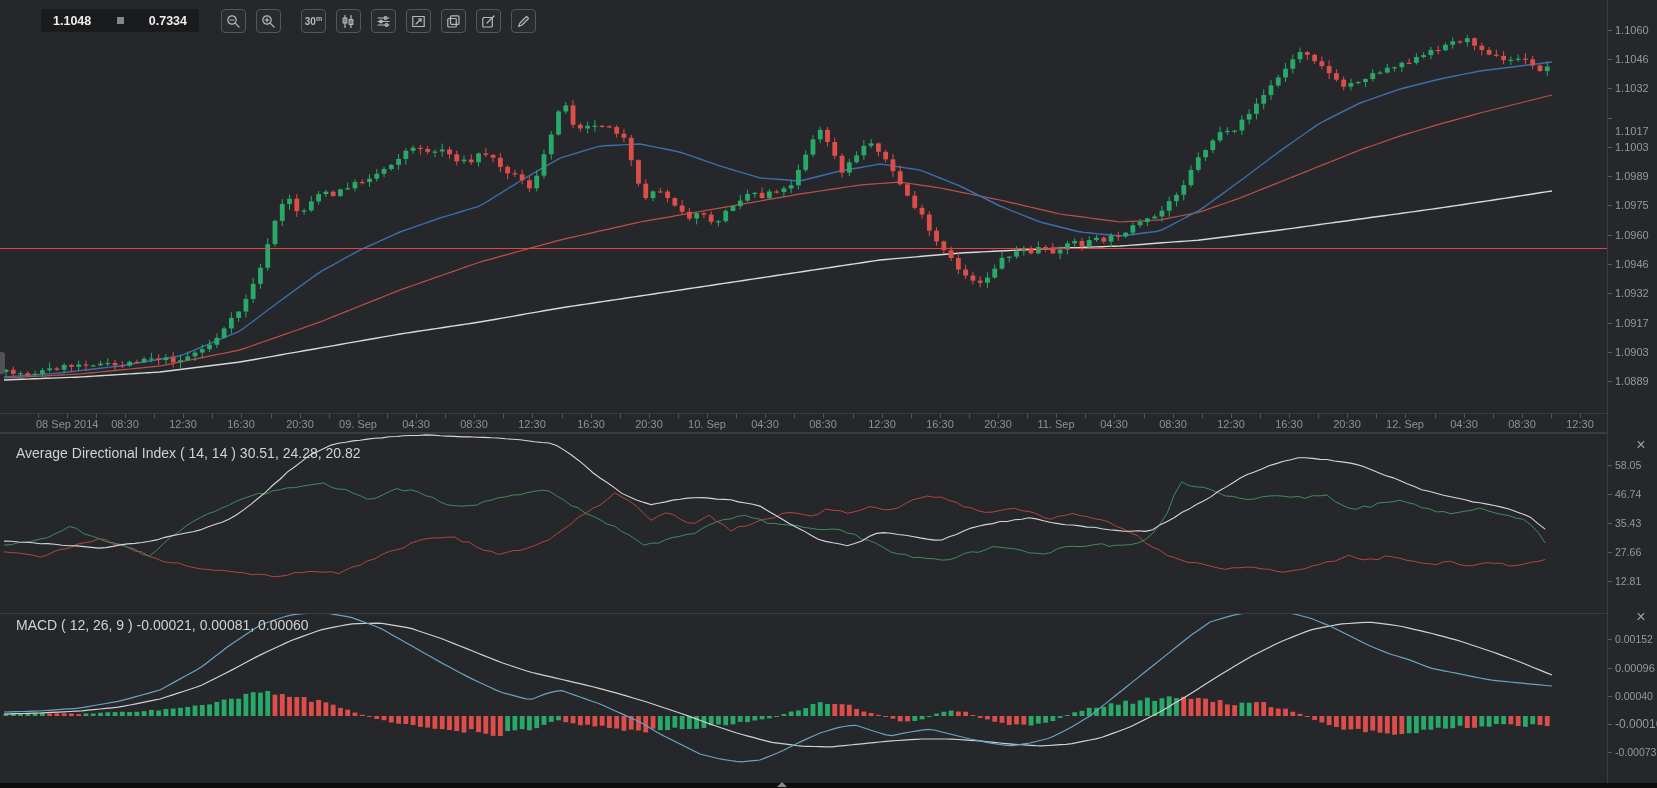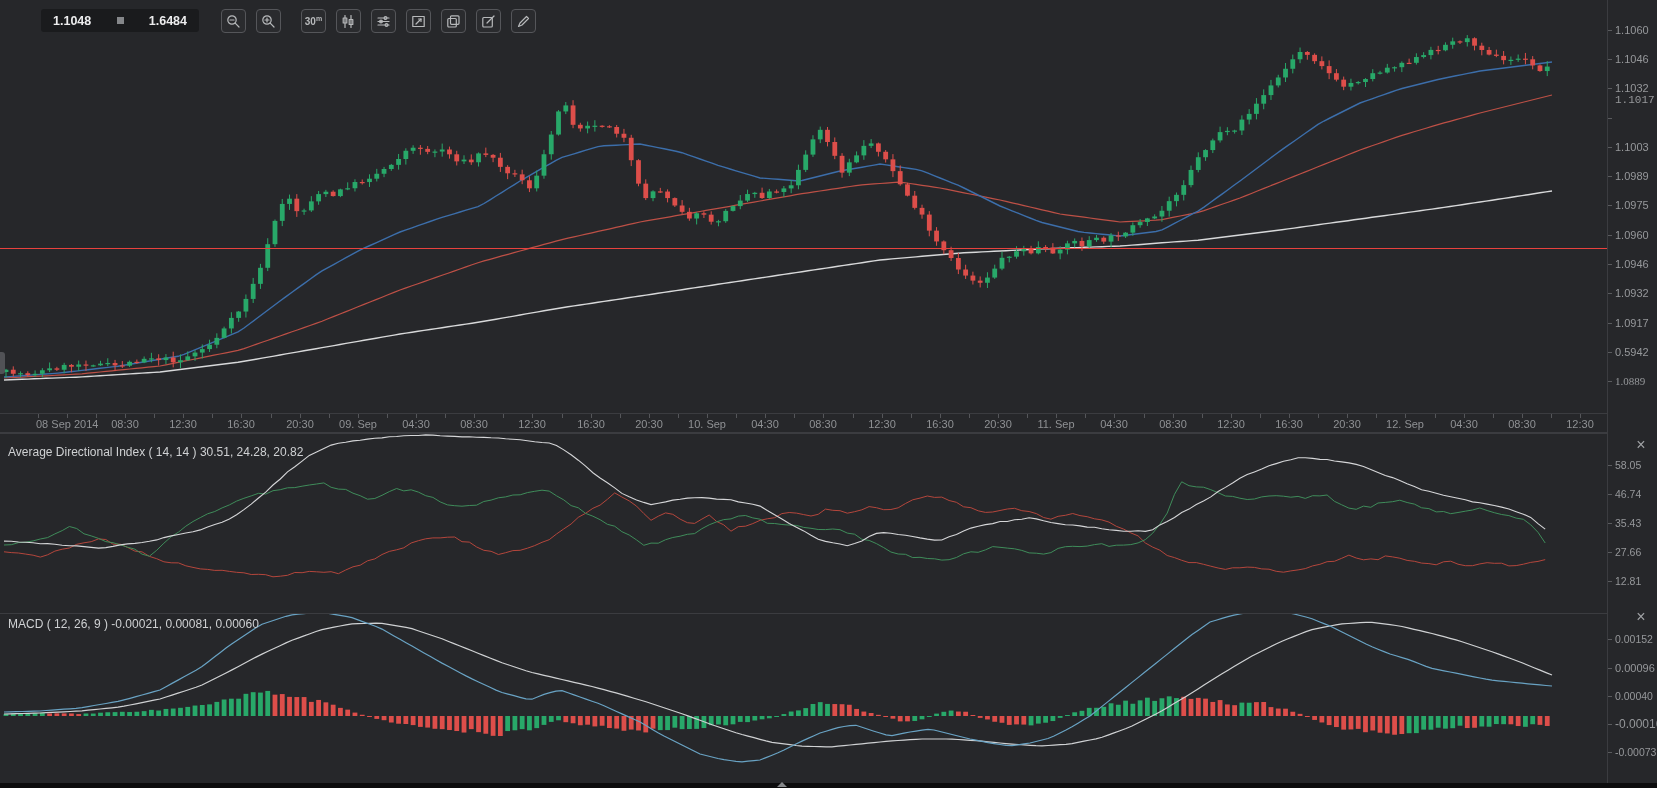--- a/index.html
+++ b/index.html
@@ -10,21 +10,21 @@
   .vdivider{position:absolute;top:0;left:1607px;width:1px;height:783px;background:#3b3c40;}
   .axis-col{position:absolute;left:1608px;top:0;width:49px;height:783px;background:#26272a;}
   .tick-label{position:absolute;left:7px;color:#96989b;font-size:11px;line-height:14px;white-space:nowrap;}
   .htick{position:absolute;left:0px;width:4px;height:1px;background:#5a5b5e;}
   .price-line{position:absolute;left:0;top:248px;width:1608px;height:1px;background:#e8423e;}
   .time-band{position:absolute;left:0;top:413px;width:1608px;height:20px;border-top:1px solid #3b3c40;
        border-bottom:1px solid #3b3c40;box-sizing:border-box;}
   .time-label{position:absolute;top:4px;color:#8f9194;font-size:11px;transform:translateX(-50%);white-space:nowrap;}
   .time-label.first{transform:none;}
   .vtick{position:absolute;top:0;width:1px;height:4px;background:#55565a;}
-  .panel-title{position:absolute;left:8px;color:#cfd1d3;font-size:12px;z-index:5;}
+  .panel-title{position:absolute;left:16px;color:#cfd1d3;font-size:14px;z-index:5;}
   .close-btn{position:absolute;left:1632px;width:18px;height:18px;color:#9fa1a4;font-size:16px;
        line-height:16px;text-align:center;cursor:pointer;z-index:6;}
   .toolbar{position:absolute;left:8px;top:0;width:100%;height:42px;z-index:10;text-align:right;}
   .quote-pill{position:absolute;left:33px;top:9px;width:158px;height:23px;background:#1a1b1d;border-radius:3px;
        display:flex;align-items:center;color:#ededee;font-size:12.5px;font-weight:bold;}
   .quote-pill .bid{margin-left:12px;}
   .quote-pill .ask{margin-left:auto;margin-right:12px;}
   .spread-sq{width:7px;height:7px;background:#85878a;position:absolute;left:76px;top:8px;}
   .tb-btn{position:absolute;top:9px;width:25px;height:24px;border:1px solid #55565a;border-radius:4px;
        background:#2a2b2e;box-sizing:border-box;display:flex;align-items:center;justify-content:center;cursor:pointer;}
@@ -710,21 +710,21 @@
         </g>
         <polyline points="4.0,714.0 10.0,713.8 16.0,713.7 22.0,713.5 28.0,713.3 34.0,713.2 40.0,713.0 46.0,712.7 52.0,712.4 58.0,712.1 64.0,711.8 70.0,711.5 76.0,711.2 82.0,710.8 88.0,710.2 94.0,709.6 100.0,709.0 106.0,708.4 112.0,707.8 118.0,707.2 124.0,706.2 130.0,705.0 136.0,703.8 142.0,702.6 148.0,701.4 154.0,700.2 160.0,699.0 166.0,697.0 172.0,695.1 178.0,693.1 184.0,691.2 190.0,689.3 196.0,687.3 202.0,685.0 208.0,682.0 214.0,679.0 220.0,676.0 226.0,673.0 232.0,669.9 238.0,666.7 244.0,663.5 250.0,660.3 256.0,657.1 262.0,654.1 268.0,651.3 274.0,648.5 280.0,645.7 286.0,642.9 292.0,640.3 298.0,638.1 304.0,635.9 310.0,633.7 316.0,631.5 322.0,629.6 328.0,628.4 334.0,627.2 340.0,626.0 346.0,624.8 352.0,623.9 358.0,623.7 364.0,623.5 370.0,623.3 376.0,623.1 382.0,623.3 388.0,624.3 394.0,625.3 400.0,626.3 406.0,627.3 412.0,628.7 418.0,630.7 424.0,632.7 430.0,634.7 436.0,636.7 442.0,638.8 448.0,641.2 454.0,643.6 460.0,646.0 466.0,648.4 472.0,650.8 478.0,653.2 484.0,655.6 490.0,658.0 496.0,660.4 502.0,662.7 508.0,664.7 514.0,666.7 520.0,668.7 526.0,670.7 532.0,672.5 538.0,673.9 544.0,675.3 550.0,676.7 556.0,678.1 562.0,679.5 568.0,680.9 574.0,682.3 580.0,683.7 586.0,685.1 592.0,686.5 598.0,688.1 604.0,689.7 610.0,691.3 616.0,692.9 622.0,694.6 628.0,696.4 634.0,698.2 640.0,700.0 646.0,701.8 652.0,703.7 658.0,705.7 664.0,707.7 670.0,709.7 676.0,711.7 682.0,713.7 688.0,715.9 694.0,718.1 700.0,720.3 706.0,722.5 712.0,724.7 718.0,726.7 724.0,728.7 730.0,730.7 736.0,732.7 742.0,734.5 748.0,736.1 754.0,737.7 760.0,739.3 766.0,740.9 772.0,742.3 778.0,743.1 784.0,743.9 790.0,744.7 796.0,745.5 802.0,746.1 808.0,746.3 814.0,746.5 820.0,746.7 826.0,746.9 832.0,746.8 838.0,746.2 844.0,745.6 850.0,745.0 856.0,744.4 862.0,743.8 868.0,743.2 874.0,742.6 880.0,742.0 886.0,741.4 892.0,740.9 898.0,740.5 904.0,740.1 910.0,739.7 916.0,739.3 922.0,739.0 928.0,739.0 934.0,739.0 940.0,739.0 946.0,739.0 952.0,739.1 958.0,739.5 964.0,739.9 970.0,740.3 976.0,740.7 982.0,741.2 988.0,741.8 994.0,742.4 1000.0,743.0 1006.0,743.6 1012.0,744.1 1018.0,744.5 1024.0,744.9 1030.0,745.3 1036.0,745.7 1042.0,745.9 1048.0,745.5 1054.0,745.1 1060.0,744.7 1066.0,744.3 1072.0,743.6 1078.0,742.4 1084.0,741.2 1090.0,740.0 1096.0,738.8 1102.0,737.3 1108.0,735.1 1114.0,732.9 1120.0,730.7 1126.0,728.5 1132.0,726.0 1138.0,723.0 1144.0,720.0 1150.0,717.0 1156.0,714.0 1162.0,710.8 1168.0,707.2 1174.0,703.6 1180.0,700.0 1186.0,696.4 1192.0,692.7 1198.0,688.9 1204.0,685.1 1210.0,681.3 1216.0,677.5 1222.0,673.8 1228.0,670.2 1234.0,666.6 1240.0,663.0 1246.0,659.4 1252.0,656.0 1258.0,653.0 1264.0,650.0 1270.0,647.0 1276.0,644.0 1282.0,641.2 1288.0,638.8 1294.0,636.4 1300.0,634.0 1306.0,631.6 1312.0,629.6 1318.0,628.4 1324.0,627.2 1330.0,626.0 1336.0,624.8 1342.0,623.9 1348.0,623.5 1354.0,623.1 1360.0,622.7 1366.0,622.3 1372.0,622.3 1378.0,623.1 1384.0,623.9 1390.0,624.7 1396.0,625.5 1402.0,626.5 1408.0,627.9 1414.0,629.3 1420.0,630.7 1426.0,632.1 1432.0,633.5 1438.0,635.1 1444.0,636.7 1450.0,638.3 1456.0,639.9 1462.0,641.7 1468.0,643.7 1474.0,645.7 1480.0,647.7 1486.0,649.7 1492.0,651.7 1498.0,653.9 1504.0,656.1 1510.0,658.3 1516.0,660.5 1522.0,662.8 1528.0,665.3 1534.0,667.7 1540.0,670.1 1546.0,672.6 1552.0,675.0" fill="none" stroke="#cfd1d3" stroke-width="1.2"></polyline>
         <polyline points="4.0,712.0 10.0,711.8 16.0,711.7 22.0,711.5 28.0,711.3 34.0,711.2 40.0,711.0 46.0,710.5 52.0,710.1 58.0,709.6 64.0,709.2 70.0,708.8 76.0,708.3 82.0,707.6 88.0,706.6 94.0,705.5 100.0,704.5 106.0,703.5 112.0,702.4 118.0,701.4 124.0,699.9 130.0,698.3 136.0,696.6 142.0,695.0 148.0,693.3 154.0,691.6 160.0,690.0 166.0,686.7 172.0,683.4 178.0,680.1 184.0,676.8 190.0,673.5 196.0,670.2 202.0,666.5 208.0,661.9 214.0,657.3 220.0,652.7 226.0,648.1 232.0,643.7 238.0,639.7 244.0,635.7 250.0,631.7 256.0,627.7 262.0,624.3 268.0,622.3 274.0,620.3 280.0,618.3 286.0,616.3 292.0,614.8 298.0,614.2 304.0,613.6 310.0,613.0 316.0,612.4 322.0,612.3 328.0,613.3 334.0,614.3 340.0,615.3 346.0,616.3 352.0,617.7 358.0,619.9 364.0,622.1 370.0,624.3 376.0,626.5 382.0,629.1 388.0,632.5 394.0,635.9 400.0,639.3 406.0,642.7 412.0,646.1 418.0,649.5 424.0,652.9 430.0,656.3 436.0,659.7 442.0,663.1 448.0,666.3 454.0,669.5 460.0,672.7 466.0,675.9 472.0,678.9 478.0,681.7 484.0,684.5 490.0,687.3 496.0,690.1 502.0,692.5 508.0,694.1 514.0,695.7 520.0,697.3 526.0,698.9 532.0,699.2 538.0,696.8 544.0,694.4 550.0,692.7 556.0,691.1 562.0,690.7 568.0,692.8 574.0,694.9 580.0,697.0 586.0,699.1 592.0,701.2 598.0,703.3 604.0,705.8 610.0,708.5 616.0,711.2 622.0,713.9 628.0,716.6 634.0,719.3 640.0,722.0 646.0,725.6 652.0,729.2 658.0,732.8 664.0,736.0 670.0,739.0 676.0,742.0 682.0,745.0 688.0,748.0 694.0,751.0 700.0,754.0 706.0,755.5 712.0,757.0 718.0,758.5 724.0,759.6 730.0,760.5 736.0,761.4 742.0,761.8 748.0,761.2 754.0,760.6 760.0,760.0 766.0,757.6 772.0,755.2 778.0,752.8 784.0,750.0 790.0,747.0 796.0,744.0 802.0,741.1 808.0,738.4 814.0,735.7 820.0,733.0 826.0,731.2 832.0,729.4 838.0,727.6 844.0,726.5 850.0,725.7 856.0,725.3 862.0,727.3 868.0,729.3 874.0,731.2 880.0,733.0 886.0,734.8 892.0,735.6 898.0,734.4 904.0,733.2 910.0,732.0 916.0,731.1 922.0,730.2 928.0,729.3 934.0,730.0 940.0,731.5 946.0,733.0 952.0,734.5 958.0,736.0 964.0,737.5 970.0,739.0 976.0,740.2 982.0,741.4 988.0,742.6 994.0,743.6 1000.0,744.5 1006.0,745.4 1012.0,745.7 1018.0,744.8 1024.0,743.9 1030.0,743.0 1036.0,741.5 1042.0,740.0 1048.0,738.5 1054.0,736.0 1060.0,733.0 1066.0,730.0 1072.0,726.8 1078.0,723.2 1084.0,719.6 1090.0,716.0 1096.0,711.2 1102.0,706.4 1108.0,701.6 1114.0,696.8 1120.0,692.0 1126.0,687.2 1132.0,682.4 1138.0,677.6 1144.0,672.8 1150.0,668.0 1156.0,663.2 1162.0,658.4 1168.0,653.6 1174.0,648.8 1180.0,644.0 1186.0,639.2 1192.0,634.6 1198.0,630.4 1204.0,626.2 1210.0,622.0 1216.0,620.2 1222.0,618.4 1228.0,616.6 1234.0,615.2 1240.0,614.0 1246.0,612.8 1252.0,611.8 1258.0,611.2 1264.0,610.6 1270.0,610.0 1276.0,610.9 1282.0,611.8 1288.0,612.7 1294.0,614.0 1300.0,615.5 1306.0,617.0 1312.0,618.8 1318.0,621.2 1324.0,623.6 1330.0,626.0 1336.0,629.0 1342.0,632.0 1348.0,635.0 1354.0,638.0 1360.0,641.0 1366.0,644.0 1372.0,646.8 1378.0,649.2 1384.0,651.6 1390.0,654.0 1396.0,655.8 1402.0,657.6 1408.0,659.4 1414.0,661.6 1420.0,664.0 1426.0,666.4 1432.0,668.4 1438.0,669.6 1444.0,670.8 1450.0,672.0 1456.0,673.2 1462.0,674.4 1468.0,675.6 1474.0,676.8 1480.0,678.0 1486.0,679.2 1492.0,680.2 1498.0,680.8 1504.0,681.4 1510.0,682.0 1516.0,682.6 1522.0,683.2 1528.0,683.8 1534.0,684.4 1540.0,684.9 1546.0,685.5 1552.0,686.0" fill="none" stroke="#69a3c4" stroke-width="1.2"></polyline>
       </g>
     </svg>
 
   <div class="toolbar">
     <div class="quote-pill">
       <span class="bid">1.1048</span>
       <span class="spread-sq"></span>
-      <span class="ask">1.6484</span>
+      <span class="ask">0.7334</span>
     </div>
     <div class="tb-btn" style="left:213px">
       <svg width="15" height="15">
         <circle cx="6" cy="6" r="4.2"></circle>
           <line x1="9.2" y1="9.2" x2="13" y2="13"></line>
           <line x1="4" y1="6" x2="8" y2="6"></line>
       </svg>
     </div>
     <div class="tb-btn" style="left:248px">
       <svg width="15" height="15">
@@ -878,39 +878,39 @@
   <div class="close-btn" style="top:609px">×</div>
 
   <div class="axis-col" id="axis-col">
 
   <div class="tick-label" style="top: 23px;">1.1060</div>
       <div class="htick" style="top: 30px;"></div>
       <div class="tick-label" style="top: 52px;">1.1046</div>
       <div class="htick" style="top: 59px;"></div>
       <div class="tick-label" style="top: 81px;">1.1032</div>
       <div class="htick" style="top: 88px;"></div>
-      <div class="tick-label" style="top: 93px; font-family: Liberation Mono, monospace;">1.1017</div>
+      <div class="tick-label" style="top: 124px;">1.1017</div>
       <div class="htick" style="top: 118px;"></div>
       <div class="tick-label" style="top: 140px;">1.1003</div>
       <div class="htick" style="top: 147px;"></div>
       <div class="tick-label" style="top: 169px;">1.0989</div>
       <div class="htick" style="top: 176px;"></div>
       <div class="tick-label" style="top: 198px;">1.0975</div>
       <div class="htick" style="top: 205px;"></div>
       <div class="tick-label" style="top: 228px;">1.0960</div>
       <div class="htick" style="top: 235px;"></div>
       <div class="tick-label" style="top: 257px;">1.0946</div>
       <div class="htick" style="top: 264px;"></div>
       <div class="tick-label" style="top: 286px;">1.0932</div>
       <div class="htick" style="top: 293px;"></div>
       <div class="tick-label" style="top: 316px;">1.0917</div>
       <div class="htick" style="top: 323px;"></div>
-      <div class="tick-label" style="top: 345px;">0.5942</div>
+      <div class="tick-label" style="top: 345px;">1.0903</div>
       <div class="htick" style="top: 352px;"></div>
-      <div class="tick-label" style="top: 374px; font-family: Liberation Serif, serif;">1.0889</div>
+      <div class="tick-label" style="top: 374px;">1.0889</div>
       <div class="htick" style="top: 381px;"></div>
       <div class="tick-label" style="top: 458px; font-size: 10.5px;">58.05</div>
       <div class="htick" style="top: 465px;"></div>
       <div class="tick-label" style="top: 487px; font-size: 10.5px;">46.74</div>
       <div class="htick" style="top: 494px;"></div>
       <div class="tick-label" style="top: 516px; font-size: 10.5px;">35.43</div>
       <div class="htick" style="top: 523px;"></div>
       <div class="tick-label" style="top: 545px; font-size: 10.5px;">27.66</div>
       <div class="htick" style="top: 552px;"></div>
       <div class="tick-label" style="top: 574px; font-size: 10.5px;">12.81</div>

